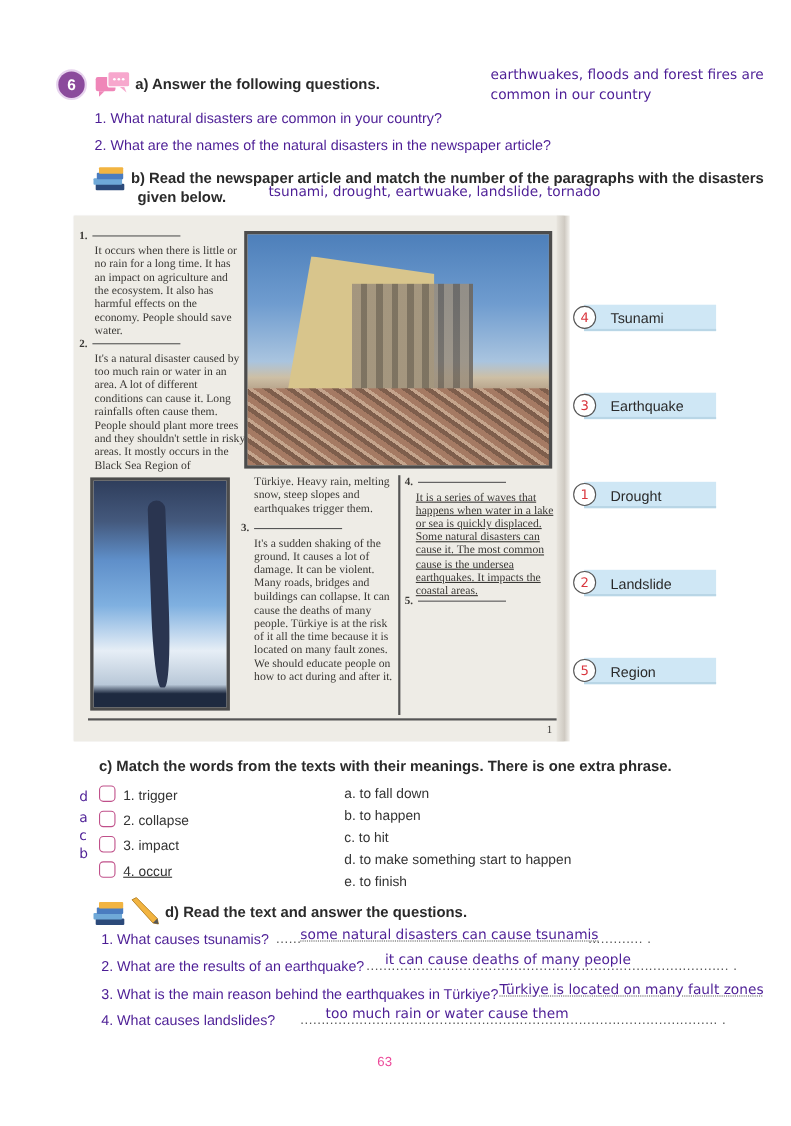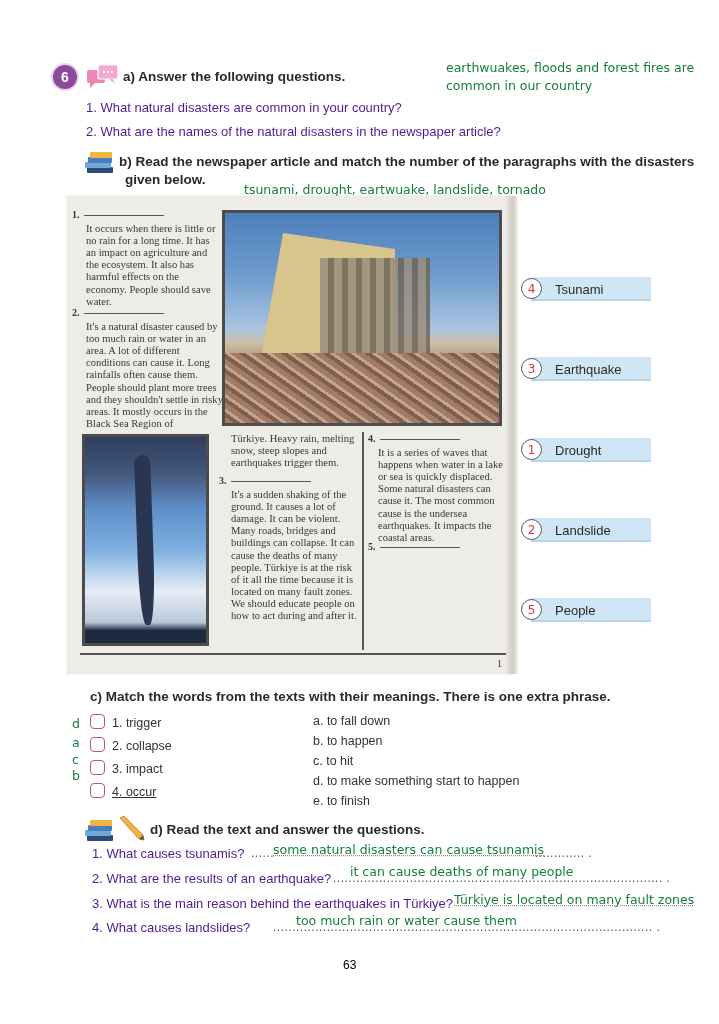--- a/index.html
+++ b/index.html
@@ -7,21 +7,21 @@
   body { position: relative; font-family: "Liberation Sans", sans-serif; color: #2a2a2a; }
   .abs { position: absolute; }
 
   .ex-num { left: 53px; top: 65px; width: 24px; height: 24px; border-radius: 50%;
     background: #8b4a9c; color: #fff; font-weight: bold; font-size: 14px;
     display: flex; align-items: center; justify-content: center;
     box-shadow: 0 0 0 2px #e7d3ee; }
   .speech-icon { left: 86px; top: 64px; width: 34px; height: 26px; }
   .heading { font-weight: bold; font-size: 13.5px; color: #2a2a2a; }
   .q { font-size: 13px; color: #4c1d95; }
-  .hand { font-family: "DejaVu Sans", sans-serif; color: #15803d; font-size: 12.5px; }
+  .hand { font-family: "DejaVu Sans", sans-serif; color: #4c1d95; font-size: 12.5px; }
   .books-icon { width: 34px; height: 26px; }
 
   
   .paper { left: 67px; top: 196px; width: 446px; height: 478px; background: #eeece6;
     box-shadow: 0 0 2px rgba(0,0,0,0.15); }
   .paper-torn { left: 506px; top: 196px; width: 12px; height: 478px;
     background: linear-gradient(to right, #e8e5de, #cfcac2 60%, #f4f2ee); }
   .news { font-family: "Liberation Serif", serif; font-size: 10.6px; line-height: 12.1px; color: #3a3835; }
   .news .pnum { font-weight: bold; font-size: 10px; color: #3a3835; }
   .blank { display: inline-block; width: 80px; border-bottom: 1px solid #555; margin-left: 4px; vertical-align: 2px; }
@@ -51,21 +51,21 @@
   .dis .band { position: absolute; left: 10px; top: 0; width: 120px; height: 24px; background: #cfe7f5;
     border-bottom: 2px solid #b9d6e6; }
   .dis .lbl { position: absolute; left: 34px; top: 5px; font-size: 13px; color: #2a2a2a; }
   .dis .circ { position: absolute; left: 0; top: 1px; width: 21px; height: 21px; border-radius: 50%;
     border: 1.5px solid #555; background: #fff; display: flex; align-items: center; justify-content: center; }
   .dis .circ span { color: #d9363e; font-size: 12px; font-family: "DejaVu Sans", sans-serif; }
 
   .chk { width: 15px; height: 15px; border: 1.5px solid #c0508a; border-radius: 4px; background: #fff; }
   .word { font-size: 12.5px; color: #333; }
   .dots { color: #555; letter-spacing: 0.5px; }
-  .pageno { left: 343px; top: 958px; font-size: 12px; color: #000000; }
+  .pageno { left: 343px; top: 958px; font-size: 12px; color: #ec4899; }
 </style>
 </head>
 <body>
 
 <div class="abs ex-num">6</div>
 <svg class="abs speech-icon" viewBox="0 0 34 26">
   <rect x="1" y="6" width="18" height="13" rx="2" fill="#ef86b8"></rect>
   <path d="M4 19 L4 24 L9 19 Z" fill="#ef86b8"></path>
   <rect x="12" y="1" width="20" height="14" rx="2" fill="#f7a7cd" stroke="#fff" stroke-width="1.2"></rect>
   <path d="M27 15 L29 20 L23 15 Z" fill="#f7a7cd"></path>
@@ -80,21 +80,21 @@
 <div class="abs q" style="left:86px; top:124px;">2.  What are the names of the natural disasters in the newspaper article?</div>
 
 <svg class="abs books-icon" style="left:83px; top:149px;" viewBox="0 0 34 26">
   <rect x="4" y="18" width="26" height="6" rx="1" fill="#2c4a7a"></rect>
   <rect x="2" y="13" width="26" height="6" rx="1" fill="#6fa9d8"></rect>
   <rect x="5" y="8" width="24" height="6" rx="1" fill="#4a7cc0"></rect>
   <rect x="7" y="3" width="22" height="6" rx="1" fill="#f2b441"></rect>
 </svg>
 <div class="abs heading" style="left:119px; top:154px;">b)  Read the newspaper article and match the number of the paragraphs with the disasters</div>
 <div class="abs heading" style="left:125px; top:172px;">given below.</div>
-<div class="abs hand" style="left:244px; top:166px;margin-top:16px;">tsunami, drought, eartwuake, landslide, tornado</div>
+<div class="abs hand" style="left:244px; top:166px;">tsunami, drought, eartwuake, landslide, tornado</div>
 
 <div class="abs paper"></div>
 <div class="abs paper-torn"></div>
 
 <div class="abs news" style="left:72px; top:209px; width:150px;">
   <p><span class="pnum">1.</span><span class="blank"></span></p>
   <p style="padding-left:14px; margin-top:2px;">It occurs when there is little or no rain for a long time. It has an impact on agriculture and the ecosystem. It also has harmful effects on the economy. People should save water.</p>
 </div>
 <div class="abs news" style="left:72px; top:307px; width:152px;">
   <p><span class="pnum">2.</span><span class="blank"></span></p>
@@ -114,21 +114,21 @@
 <div class="abs news" style="left:231px; top:433px; width:126px;">Türkiye. Heavy rain, melting snow, steep slopes and earthquakes trigger them.</div>
 <div class="abs news" style="left:219px; top:475px; width:138px;">
   <p><span class="pnum">3.</span><span class="blank"></span></p>
   <p style="padding-left:12px; margin-top:2px;">It's a sudden shaking of the ground. It causes a lot of damage. It can be violent. Many roads, bridges and buildings can collapse. It can cause the deaths of many people. Türkiye is at the risk of it all the time because it is located on many fault zones. We should educate people on how to act during and after it.</p>
 </div>
 
 <div class="abs col-rule" style="left:362px; top:432px; height:218px;"></div>
 
 <div class="abs news" style="left:368px; top:433px; width:140px;">
   <p><span class="pnum">4.</span><span class="blank"></span></p>
-  <p style="padding-left:10px; margin-top:2px;">It is a series of waves that happens when water in a lake or sea is quickly displaced. Some natural disasters can cause it. The most common cause is the undersea earthquakes. It impacts the coastal areas.</p>
+  <p style="padding-left:10px; margin-top:2px;text-decoration:underline;">It is a series of waves that happens when water in a lake or sea is quickly displaced. Some natural disasters can cause it. The most common cause is the undersea earthquakes. It impacts the coastal areas.</p>
 </div>
 <div class="abs news" style="left:368px; top:541px; width:140px;">
   <p><span class="pnum">5.</span><span class="blank"></span></p>
 </div>
 
 <div class="abs h-rule" style="left:80px; top:653px; width:426px;"></div>
 <div class="abs news" style="left:497px; top:658px; font-size:10px;">1</div>
 
 <div class="abs dis" style="top:277px;">
   <div class="band"></div>
@@ -156,21 +156,21 @@
   <div class="circ">
       <span>2</span>
     </div>
   <div class="lbl">Landslide</div>
 </div>
 <div class="abs dis" style="top:598px;">
   <div class="band"></div>
   <div class="circ">
       <span>5</span>
     </div>
-  <div class="lbl">People</div>
+  <div class="lbl">Region</div>
 </div>
 
 <div class="abs heading" style="left:90px; top:689px;">c) Match the words from the texts with their meanings. There is one extra phrase.</div>
 
 <div class="abs hand" style="left:72px; top:716px;">d</div>
 <div class="abs hand" style="left:72px; top:735px;">a</div>
 <div class="abs hand" style="left:72px; top:752px;">c</div>
 <div class="abs hand" style="left:72px; top:768px;">b</div>
 
 <div class="abs chk" style="left:90px; top:714px;"></div>

